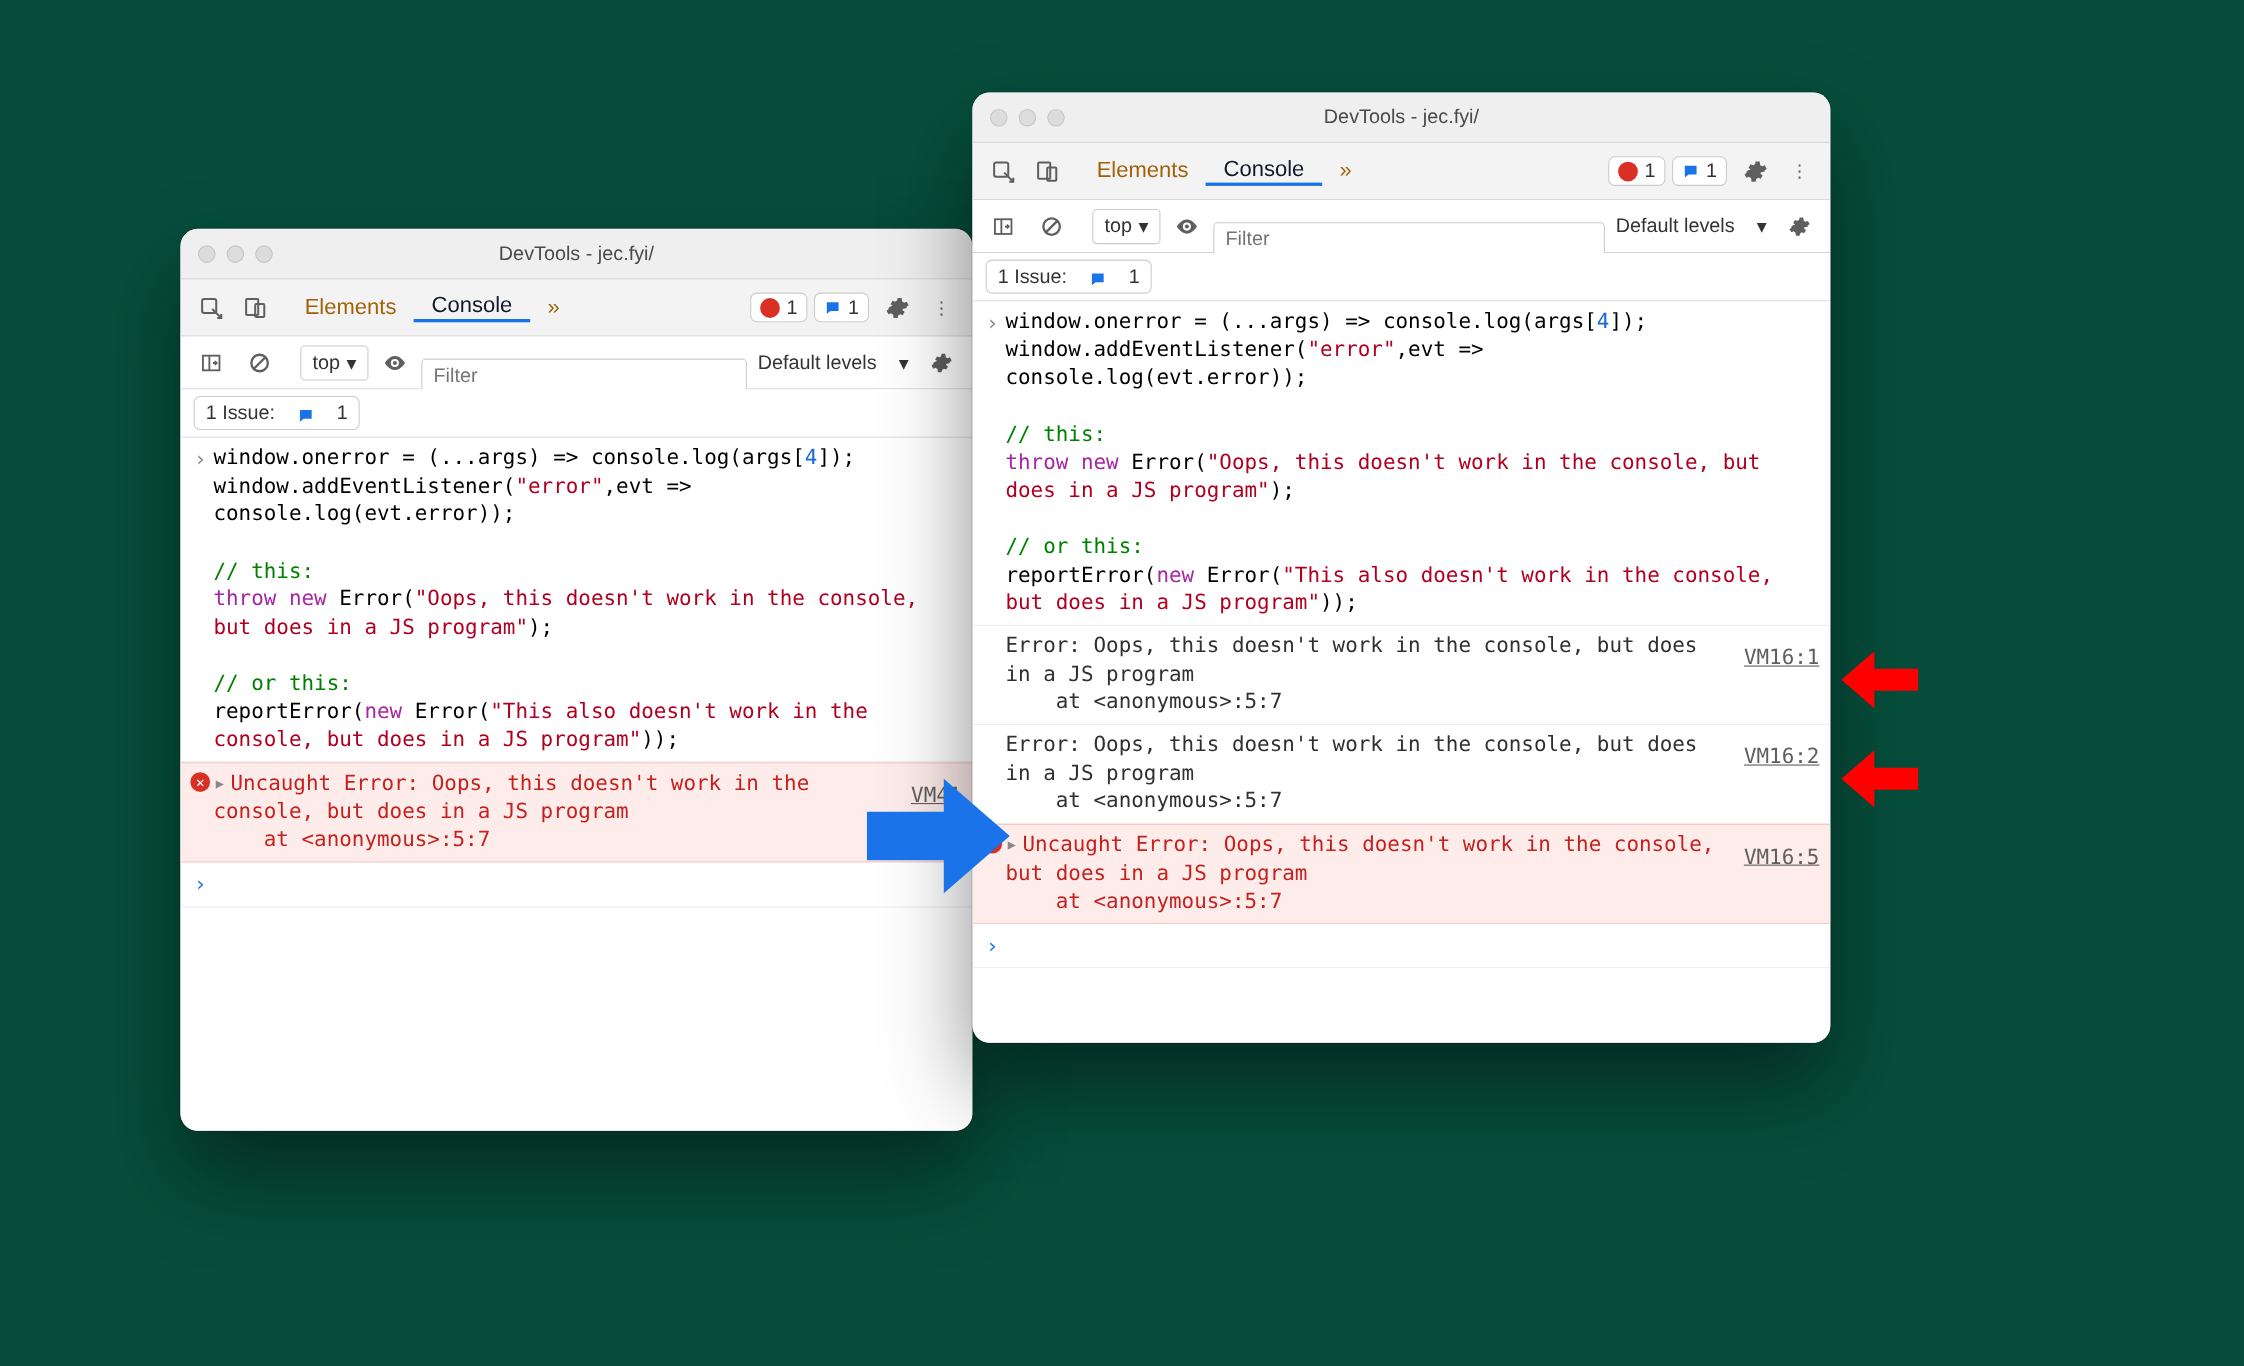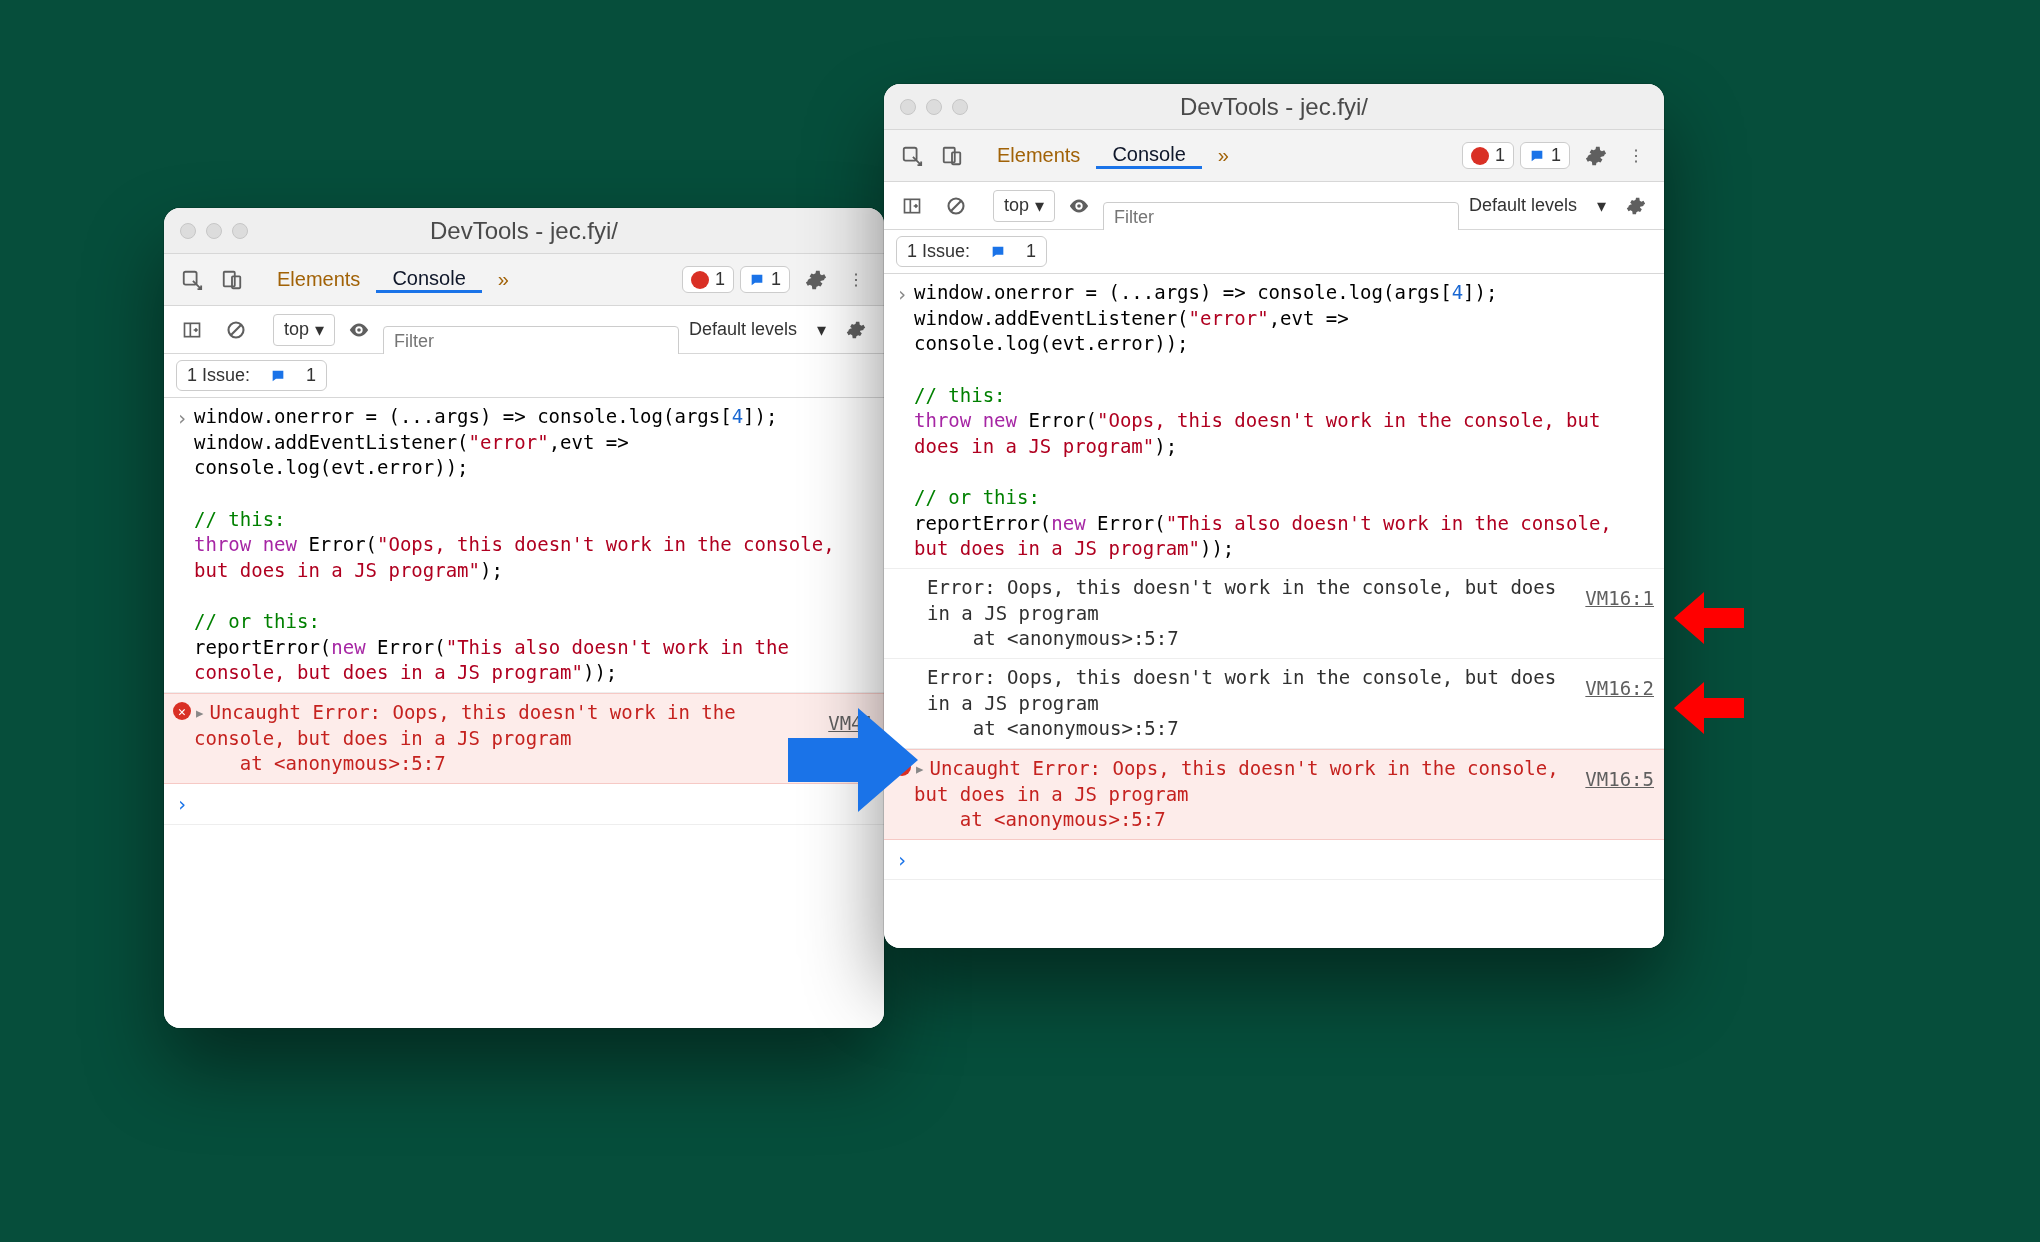--- a/index.html
+++ b/index.html
@@ -29,21 +29,21 @@
   .titlebar {
     height: 46px;
     background: #efefef;
     display: flex;
     align-items: center;
     border-bottom: 1px solid #d7d7d7;
     position: relative;
   }
   .traffic { display: flex; gap: 10px; padding-left: 16px; }
   .dot { width: 16px; height: 16px; border-radius: 50%; background: #dcdcdc; border: 1px solid #c6c6c6; }
-  .title-text { position: absolute; left: 0; right: 0; text-align: center; font-size: 24px; font-weight: 500; color: #4a4a4a; pointer-events: none; }
+  .title-text { position: absolute; left: 0; right: 0; text-align: center; font-size: 18px; font-weight: 500; color: #4a4a4a; pointer-events: none; }
 
   .tabbar {
     height: 52px;
     background: #f3f3f3;
     border-bottom: 1px solid #d7d7d7;
     display: flex;
     align-items: stretch;
     padding: 0 8px;
   }
   .tabbar .left-group, .tabbar .right-group { display:flex; align-items:center; }
@@ -81,33 +81,33 @@
     padding: 0 10px; font-size:18px; color:#333;margin-top:24px;
   }
   .levels { font-size:18px; color:#333; display:flex; align-items:center; gap:20px; cursor:pointer; padding:0 6px; }
 
   .issuesbar {
     height: 44px; background:#fff; border-bottom:1px solid #d7d7d7;
     display:flex; align-items:center; padding: 0 12px;
   }
   .issues-chip {
     border:1px solid #ccc; border-radius:6px; padding:4px 10px;
-    display:inline-flex; align-items:center; gap:20px; font-size:18px; color:#333;
+    display:inline-flex; align-items:flex-end; gap:20px; font-size:18px; color:#333;
   }
   .issues-chip .ic-msg { color:#1a73e8; }
 
   .console-body { flex:1; background:#fff; overflow:auto; font-size:19px; line-height:1.35; }
   .row { display:flex; border-bottom:1px solid #eee; padding: 6px 10px 6px 6px; }
   .gutter { width:24px; flex:0 0 24px; color:#888; display:flex; justify-content:center; padding-top:2px; }
   .content { flex:1; }
   .source-link { color:#5f5f5f; text-decoration: underline; margin-left: 10px; flex:0 0 auto;margin-top:11px; }
 
   .row.error { background:#fdecea; color:#c5221f; border-top:1px solid #f6c9c5; border-bottom:1px solid #f6c9c5; }
   .row.error .gutter { color:#c5221f; }
-  .row.log-stack { color:#303030;gap:13px; }
+  .row.log-stack { color:#303030; }
   .row.prompt .gutter { color:#1a73e8; }
 
   .c-kw   { color:#a626a4;text-align:center; }
   .c-str  { color:#b00020; }
   .c-num  { color:#1967d2; }
   .c-cmt  { color:#008000;margin-top:40px; }
   .c-new  { color:#a626a4; }
 
   .err-circle {
     display:inline-flex; width:18px; height:18px; border-radius:50%;

